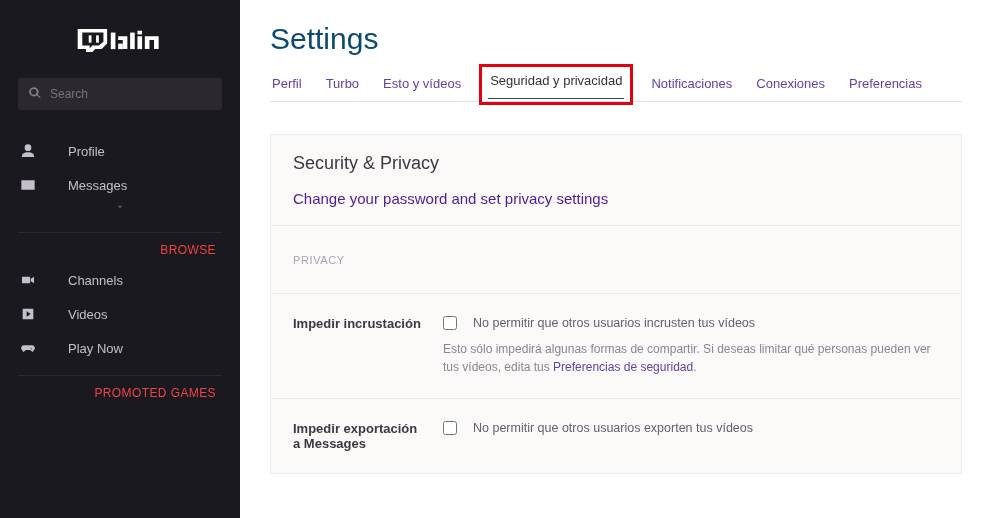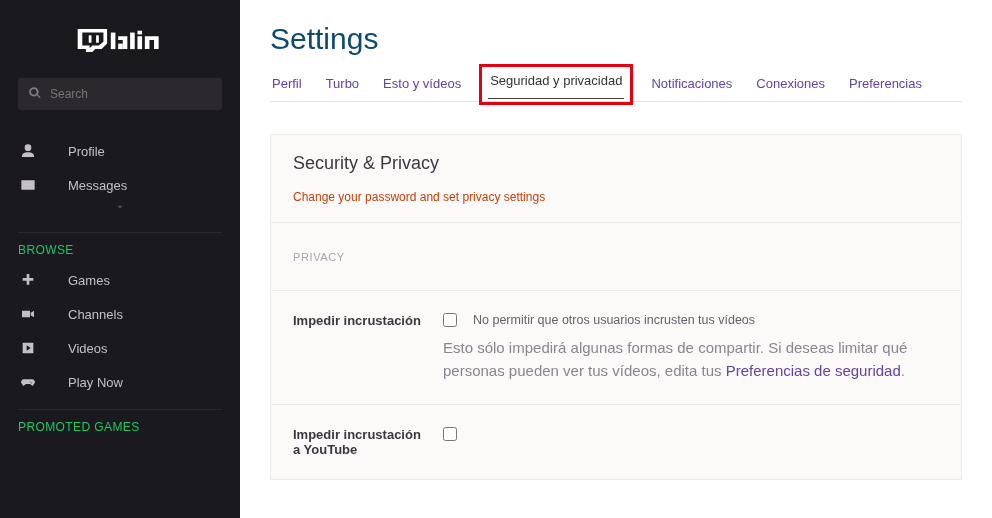--- a/index.html
+++ b/index.html
@@ -10,40 +10,40 @@
     .logo { color: #fff; font-family: Arial Black, Arial, sans-serif; font-size: 16px; }
     .search-box { margin: 0 18px 24px 18px; background: #2c2830; border-radius: 3px; height: 32px; display: flex; align-items: center; padding: 0 10px; }
     .search-box input { background: transparent; border: none; color: #aaa; font-size: 12px; width: 100%; outline: none; margin-left: 8px; }
     .user-row { display: flex; align-items: center; justify-content: space-between; padding: 0 18px; margin-bottom: 12px; height: 28px; }
     .user-name { color: #847f8a; font-size: 13px; }
     .user-actions { display: flex; gap: 12px; }
     .side-item { display: flex; align-items: center; height: 34px; padding: 0 18px; color: #c4bfca; cursor: pointer; gap: 30px; }
     .side-item .icon-slot { width: 20px; display: flex; justify-content: center; }
     .expand-row { display:flex; justify-content:center; height:20px; color:#5e5865; }
     .divider { border-top: 1px solid #2c2830; margin: 10px 18px; }
-    .side-heading { color: #22c55e; font-size: 12px; padding: 0 18px; margin-bottom: 6px; text-transform: uppercase; letter-spacing: .4px; }
+    .side-heading { color: #ef4444; font-size: 12px; padding: 0 24px; margin-bottom: 6px; text-transform: uppercase; letter-spacing: .4px; text-align: right; }
     .main { flex: 1; background: #fff; overflow-y: auto; }
     .main-inner { padding: 22px 30px 0 30px; }
     h1.page-title { font-size: 30px; font-weight: 400; color: #0c4a6e; margin-bottom: 16px; }
     .tabs { display: flex; gap: 20px; border-bottom: 1px solid #e5e3e8; }
     .tab { color: #6441a4; font-size: 13px; padding: 4px 2px 10px 2px; cursor: pointer; }
     .tab.active { color: #333; border-bottom: 2px solid #333; position: relative; }
     .tab-highlight { border: 3px solid #e3000f; padding: 6px 6px 6px 6px; margin: -6px -4px; position: relative; top: -2px; }
     .panel { background: #fbfaf9; border: 1px solid #eceae8; margin-top: 32px; padding: 0; }
     .panel-head { padding: 18px 22px; }
     .panel-head h2 { font-size: 18px; font-weight: 400; color: #3c3841; margin-bottom: 8px; }
-    .panel-head p { font-size: 12px; color: #c2410c; margin-top: 16px; }
+    .panel-head p { font-size: 15px; color: #4c1d95; margin-top: 16px; }
     .row { display: flex; border-top: 1px solid #eceae8; padding: 22px; gap: 20px; }
     .row.boxed { border: 4px solid #e3000f; margin: 0 6px; }
     .row-label { width: 130px; flex-shrink: 0; font-size: 13px; color: #3c3841; font-weight: bold; }
     .row-content { flex: 1; font-size: 12.5px; color: #777077; }
     .row-content a { color: #6441a4; text-decoration: none; }
     .check-line { display: flex; align-items: center; gap: 16px; color: #65606c; margin-bottom: 10px; }
     .check-line input { width: 14px; height: 14px; }
-    .subtext { font-size: 15px; color: #8a8591; line-height: 1.5; }
+    .subtext { font-size: 12px; color: #8a8591; line-height: 1.5; }
     .section-label-row { border-top: 1px solid #eceae8; padding: 26px 22px; }
     .section-label { font-size: 11px; color: #aaa3b0; letter-spacing: .6px; }
     .svg-icon { fill: #847f8a; }
     .side-item .svg-icon { fill: #c4bfca; }
     .user-actions .svg-icon { fill: #6e6779; }
   </style>
 </head>
 <body>
 
 <div class="layout">
@@ -95,28 +95,20 @@
     </div>
     <div class="expand-row">
       <svg width="10" height="10" viewBox="0 0 24 24" fill="#5e5865">
           <path d="M6 9l6 6 6-6z"></path>
         </svg>
     </div>
 
     <div class="divider"></div>
 
     <div class="side-heading">BROWSE</div>
-    <div class="side-item">
-      <span class="icon-slot">
-          <svg width="16" height="16" viewBox="0 0 24 24" class="svg-icon">
-            <path d="M10 3h4v6h6v4h-6v6h-4v-6H4v-4h6z"></path>
-          </svg>
-        </span>
-      <span>Games</span>
-    </div>
     <div class="side-item">
       <span class="icon-slot">
           <svg width="16" height="16" viewBox="0 0 24 24" class="svg-icon">
             <path d="M3 7h12v10H3zM16 10l5-3v10l-5-3z"></path>
           </svg>
         </span>
       <span>Channels</span>
     </div>
     <div class="side-item">
       <span class="icon-slot">
@@ -173,23 +165,24 @@
               <input type="checkbox" style="">
               <span>No permitir que otros usuarios incrusten tus vídeos</span>
             </label>
             <div class="subtext">
               <span>Esto sólo impedirá algunas formas de compartir. Si deseas limitar qué personas pueden ver tus vídeos, edita tus </span><a href="#">Preferencias de seguridad</a><span>.</span>
             </div>
           </div>
         </div>
 
         <div class="row">
-          <div class="row-label">Impedir incrustación a YouTube</div>
+          <div class="row-label">Impedir exportación a Messages</div>
           <div class="row-content">
             <label class="check-line">
               <input type="checkbox" style="">
+              <span>No permitir que otros usuarios exporten tus vídeos</span>
             </label>
           </div>
         </div>
       </section>
     </div>
   </main>
 </div>
 
 </body></html>

